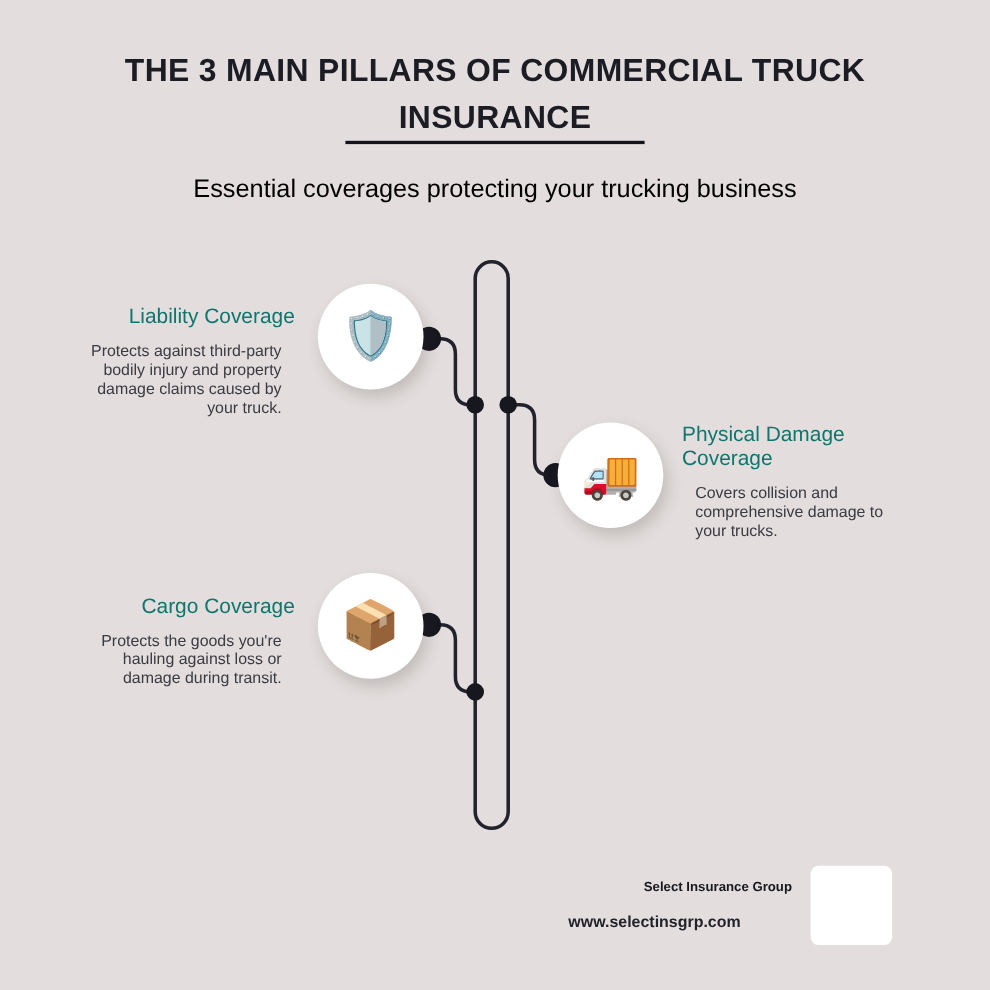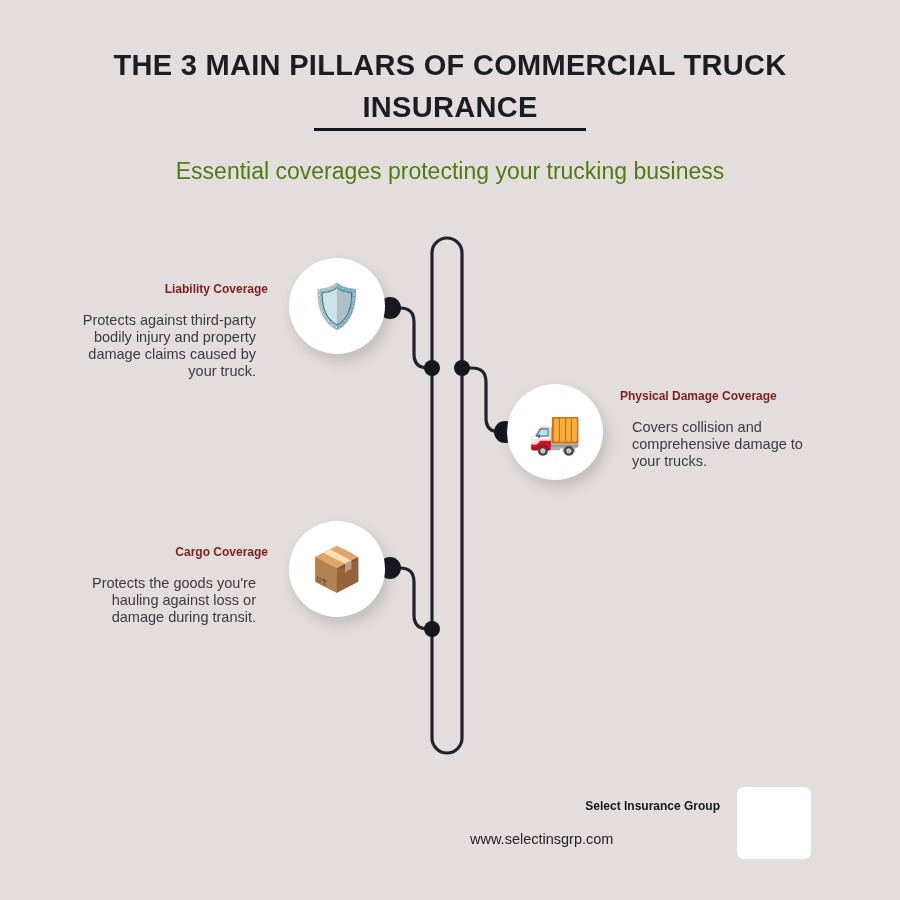--- a/index.html
+++ b/index.html
@@ -43,21 +43,21 @@
     background: #14141c;
   }
   .subtitle {
     position: absolute;
     left: 70px;
     top: 155px;
     width: 760px;
     text-align: center;
     font-size: 23px;
     font-weight: 400;
-    color: #4d7c0f;
+    color: #000000;
     line-height: 32px;
   }
 
   
   .connector {
     position: absolute;
     left: 0;
     top: 0;
     width: 900px;
     height: 900px;
@@ -79,23 +79,23 @@
     line-height: 1;
   }
   .ic-liability { left: 289px; top: 258px; }
   .ic-physical  { left: 507px; top: 384px; }
   .ic-cargo     { left: 289px; top: 521px; }
 
   
   .block { position: absolute; }
   .block h3 {
     margin: 0 0 5px 0;
-    font-size: 12px;
-    font-weight: bold;
-    color: #7f1d1d;
+    font-size: 19px;
+    font-weight: normal;
+    color: #0f766e;
     line-height: 22px;
   }
   .block p {
     margin: 12px;
     font-size: 14.5px;
     font-weight: 400;
     color: #3a3a42;
     line-height: 17px;
   }
   .block.right-align { text-align: right; }
@@ -114,23 +114,23 @@
     text-align: right;
     font-size: 12px;
     font-weight: bold;
     color: #17171f;
   }
   .footer-url {
     position: absolute;
     left: 470px;
     top: 831px;
     width: 250px;
-    text-align: left;
+    text-align: center;
     font-size: 14.5px;
-    font-weight: 400;
+    font-weight: 700;
     color: #22222a;
   }
   .footer-logo {
     position: absolute;
     left: 737px;
     top: 787px;
     width: 74px;
     height: 72px;
     background: #ffffff;
     border-radius: 7px;

